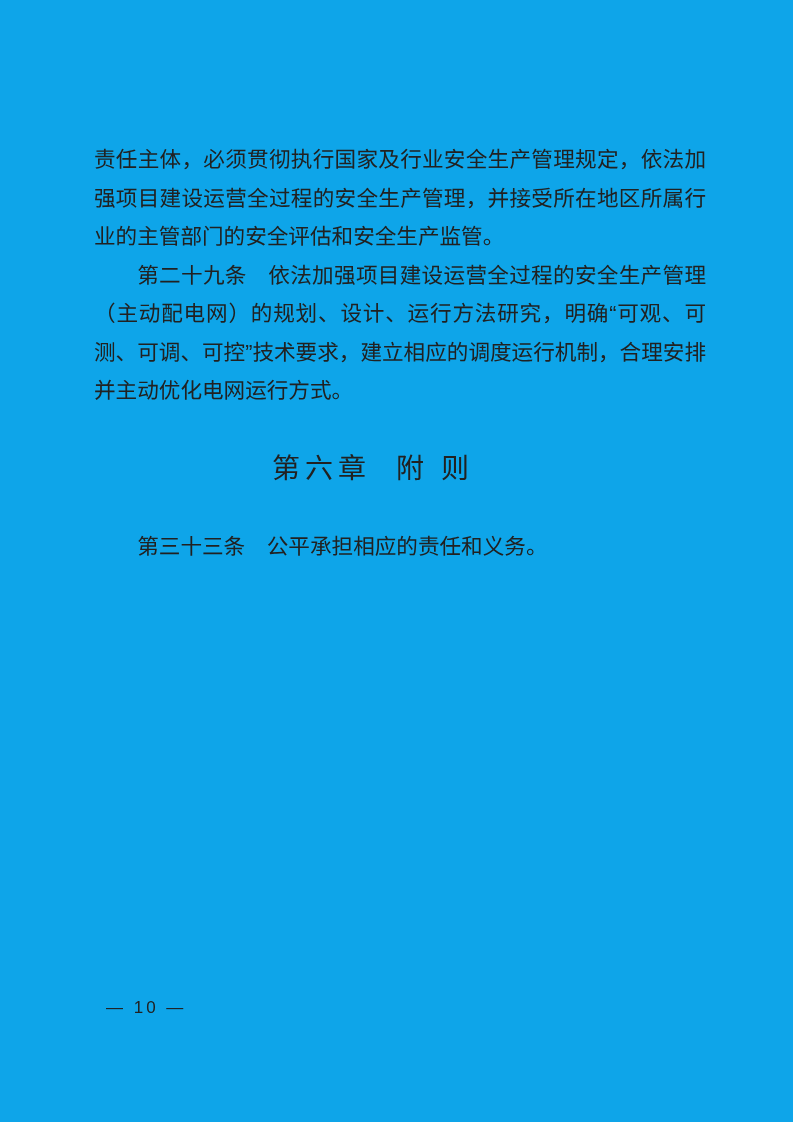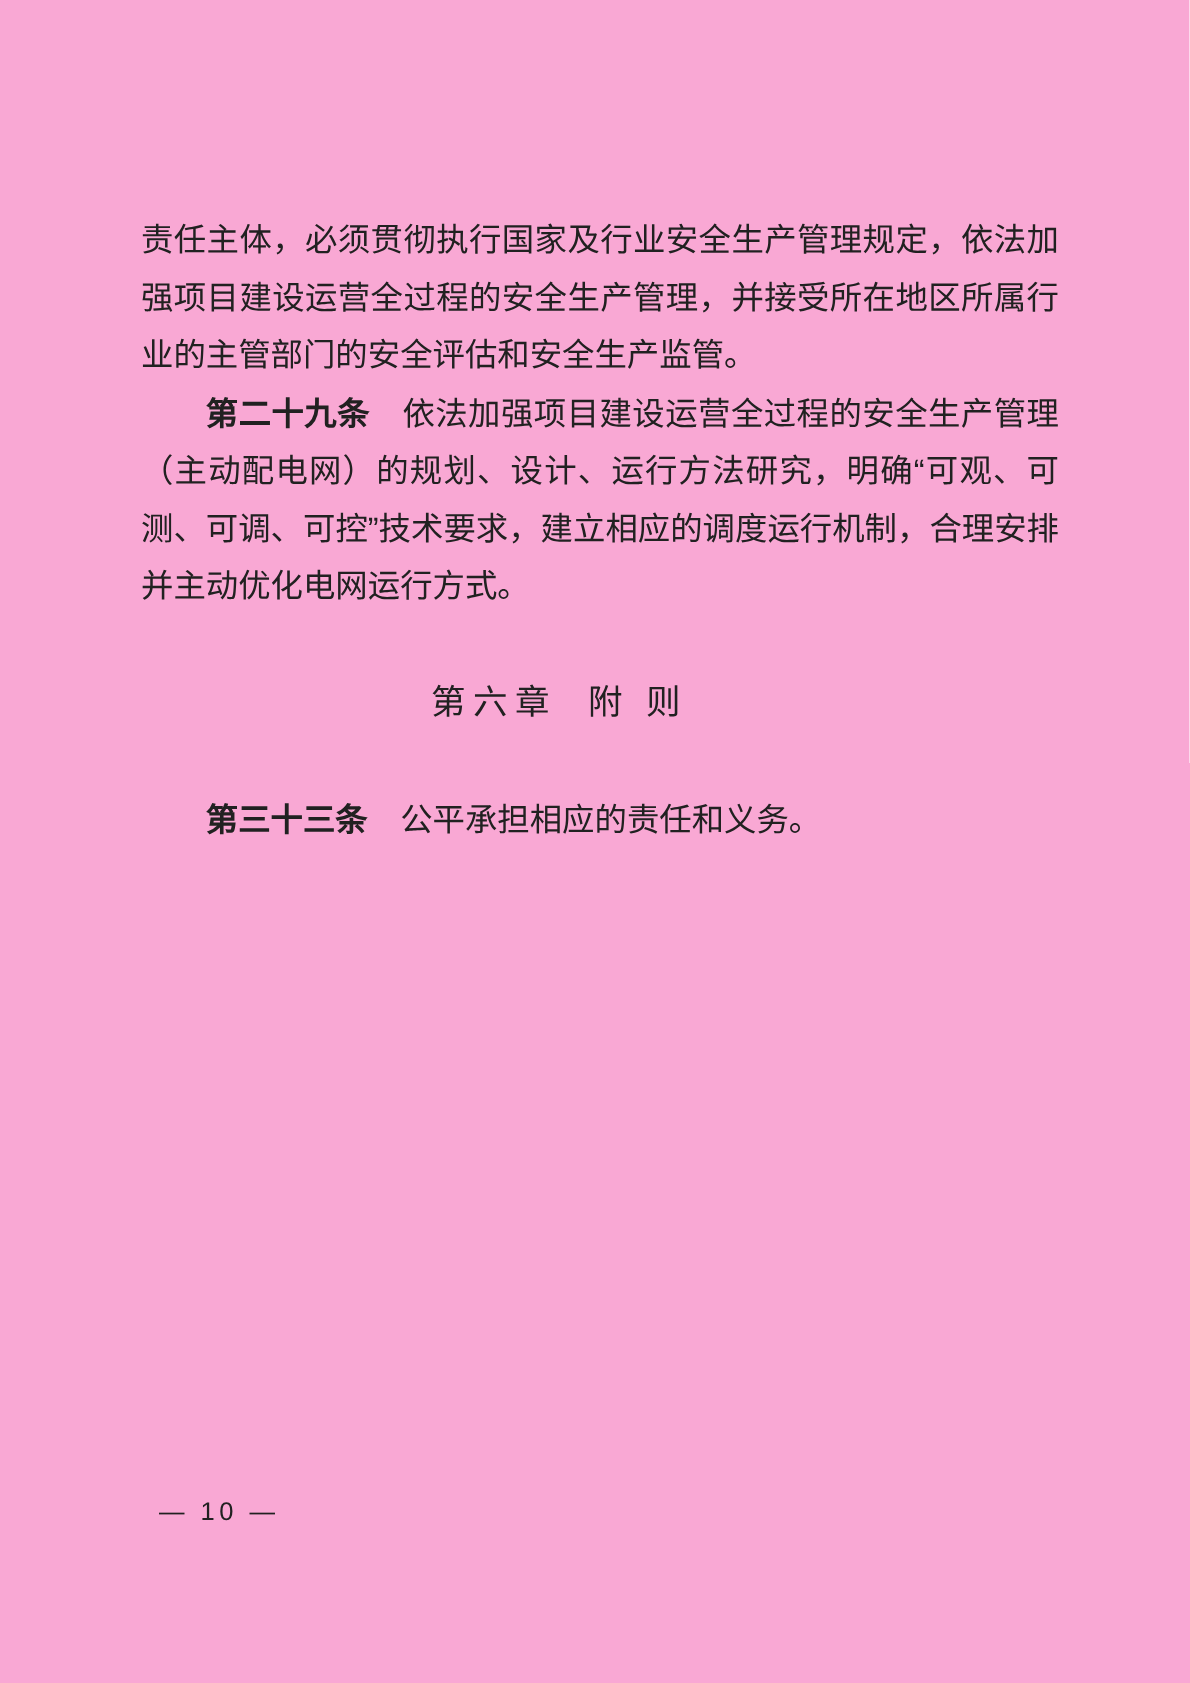--- a/index.html
+++ b/index.html
@@ -4,21 +4,21 @@
 <style>
   html, body {
     margin: 0;
     padding: 0;
     background: #ffffff;
   }
   .page {
     position: relative;
     width: 793px;
     height: 1122px;
-    background: #f9a8d4;
+    background: #0ea5e9;
     overflow: hidden;
     font-family: "Liberation Sans", "DejaVu Sans", sans-serif;
     color: #212121;
   }
   .content {
     position: absolute;
     left: 94px;
     top: 141px;
     width: 612px;
     font-size: 21.6px;
@@ -26,29 +26,29 @@
     text-align: justify;
   }
   .para {
     margin: 0;
     padding: 0;
   }
   .para.indented {
     text-indent: 2em;
   }
   .term {
-    font-weight: 700;
+    font-weight: 400;
     padding-right: 1em;
     white-space: nowrap;
   }
   .chapter-heading {
     margin: 39px 0 40px 0;
     font-family: "Liberation Serif", "DejaVu Serif", serif;
     font-weight: 400;
-    font-size: 23px;
+    font-size: 28px;
     line-height: 38.5px;
     text-align: center;
     letter-spacing: 5px;
     position: relative;
     left: -27px;
     text-indent: 0;
   }
   .chapter-title {
     margin-left: 0.9em;
   }

